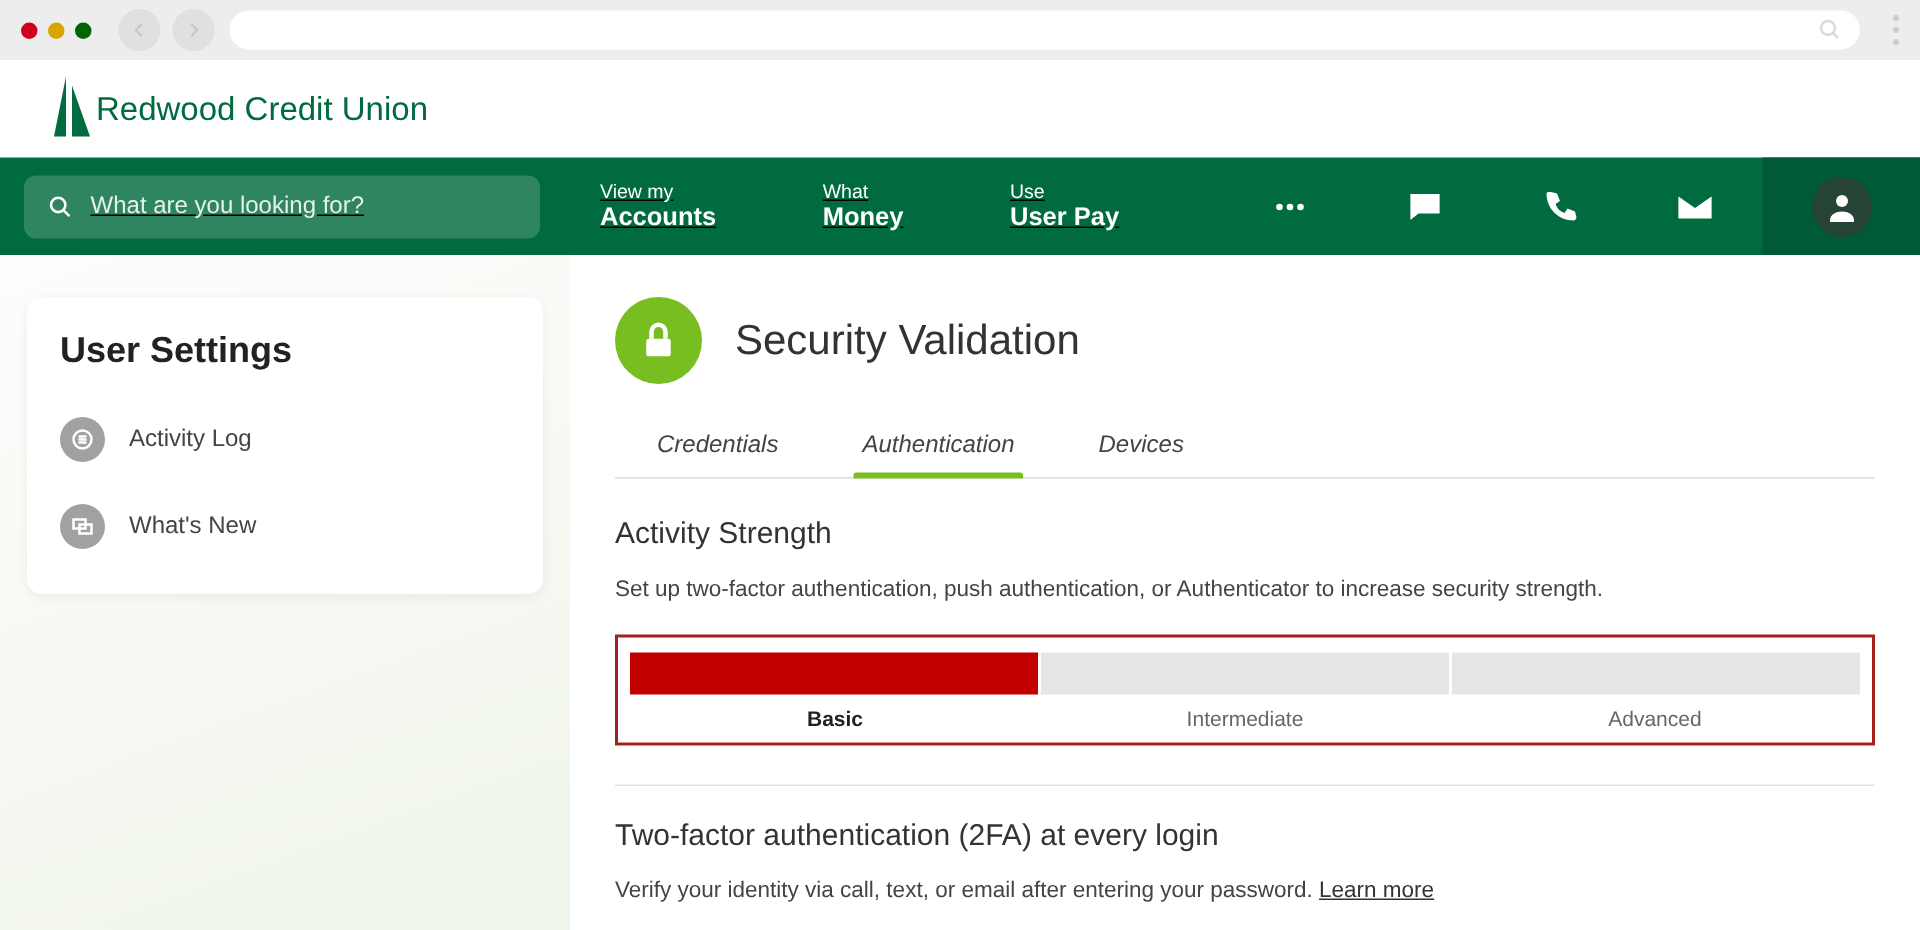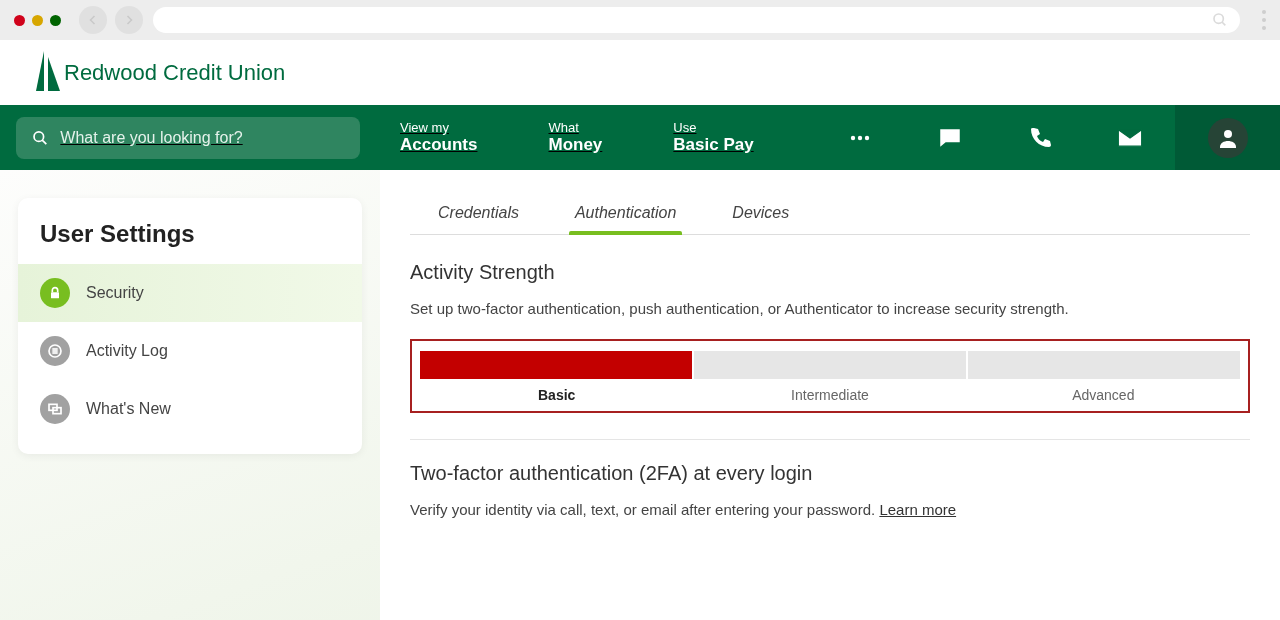--- a/index.html
+++ b/index.html
@@ -128,21 +128,21 @@
     <div class="nav-item">
       <span class="small">View my</span>
       <span class="big">Accounts</span>
     </div>
     <div class="nav-item">
       <span class="small">What</span>
       <span class="big">Money</span>
     </div>
     <div class="nav-item">
       <span class="small">Use</span>
-      <span class="big">Basic Pay</span>
+      <span class="big">User Pay</span>
     </div>
   </div>
   <div class="nav-right">
     <div class="nav-icon">
       <svg width="24" height="24" viewBox="0 0 24 24" fill="#fff">
           <circle cx="5" cy="12" r="2.2"></circle>
           <circle cx="12" cy="12" r="2.2"></circle>
           <circle cx="19" cy="12" r="2.2"></circle>
         </svg>
     </div>
@@ -171,29 +171,20 @@
     </div>
   </div>
 </div>
 
 <div class="content">
   <div class="sidebar-col">
     <div class="sidebar-card">
       <div class="sidebar-title">User Settings</div>
 
 
-      <div class="sidebar-item active">
-        <div class="icon-disc">
-            <svg width="16" height="16" viewBox="0 0 24 24" fill="#fff">
-              <rect x="6" y="11" width="12" height="9" rx="1"></rect>
-              <path d="M8 11V8a4 4 0 018 0v3" fill="none" stroke="#fff" stroke-width="2.5"></path>
-            </svg>
-          </div>
-        <span>Security</span>
-      </div>
 
       <div class="sidebar-item">
         <div class="icon-disc">
             <svg width="16" height="16" viewBox="0 0 24 24" fill="none" stroke="#fff" stroke-width="2.5">
               <circle cx="12" cy="12" r="9"></circle>
               <line x1="8" y1="9" x2="16" y2="9"></line>
               <line x1="8" y1="12" x2="16" y2="12"></line>
               <line x1="8" y1="15" x2="16" y2="15"></line>
             </svg>
           </div>
@@ -206,20 +197,29 @@
               <rect x="3" y="5" width="12" height="9"></rect>
               <rect x="9" y="10" width="12" height="9"></rect>
             </svg>
           </div>
         <span>What's New</span>
       </div>
     </div>
   </div>
 
   <div class="main-col">
+    <div class="page-header">
+      <div class="big-disc">
+        <svg width="28" height="28" viewBox="0 0 24 24" fill="#fff">
+            <rect x="5" y="11" width="14" height="10" rx="1.5"></rect>
+            <path d="M8 11V7a4 4 0 018 0v4" fill="none" stroke="#fff" stroke-width="2.6"></path>
+          </svg>
+      </div>
+      <div class="page-title">Security Validation</div>
+    </div>
 
     <div class="tabs">
       <div class="tab">Credentials</div>
       <div class="tab active">Authentication</div>
       <div class="tab">Devices</div>
     </div>
 
     <div class="section">
       <h2>Activity Strength</h2>
       <p>Set up two-factor authentication, push authentication, or Authenticator to increase security strength.</p>

